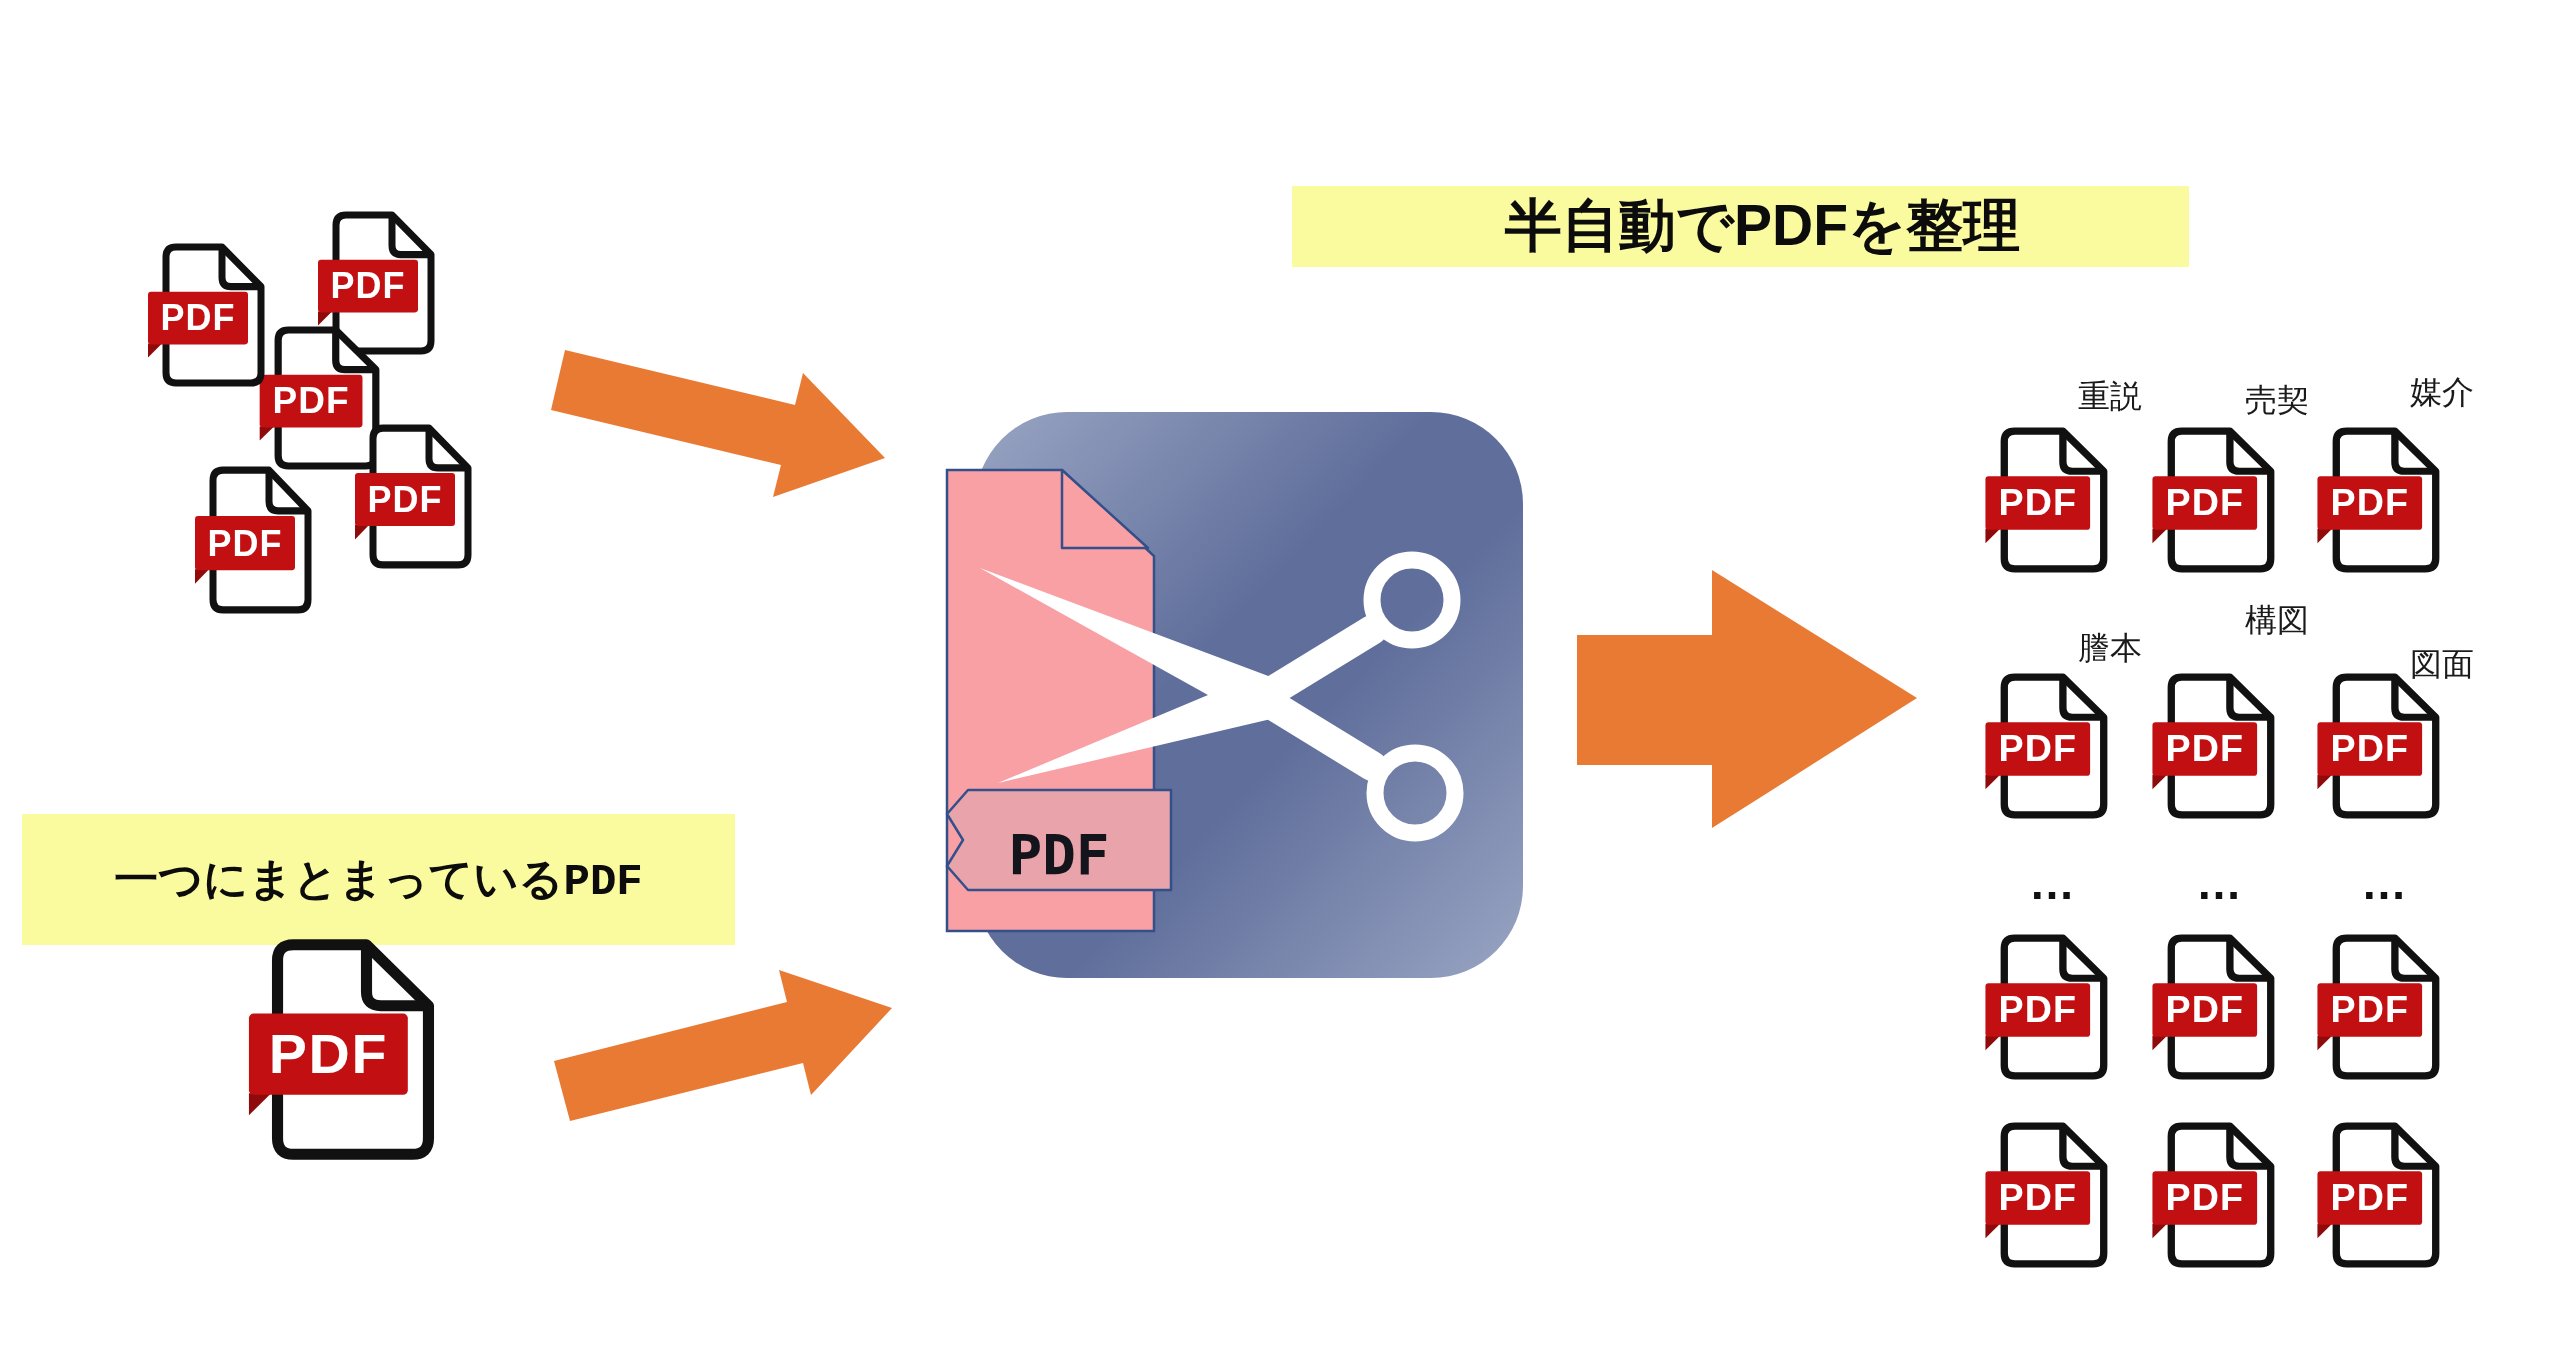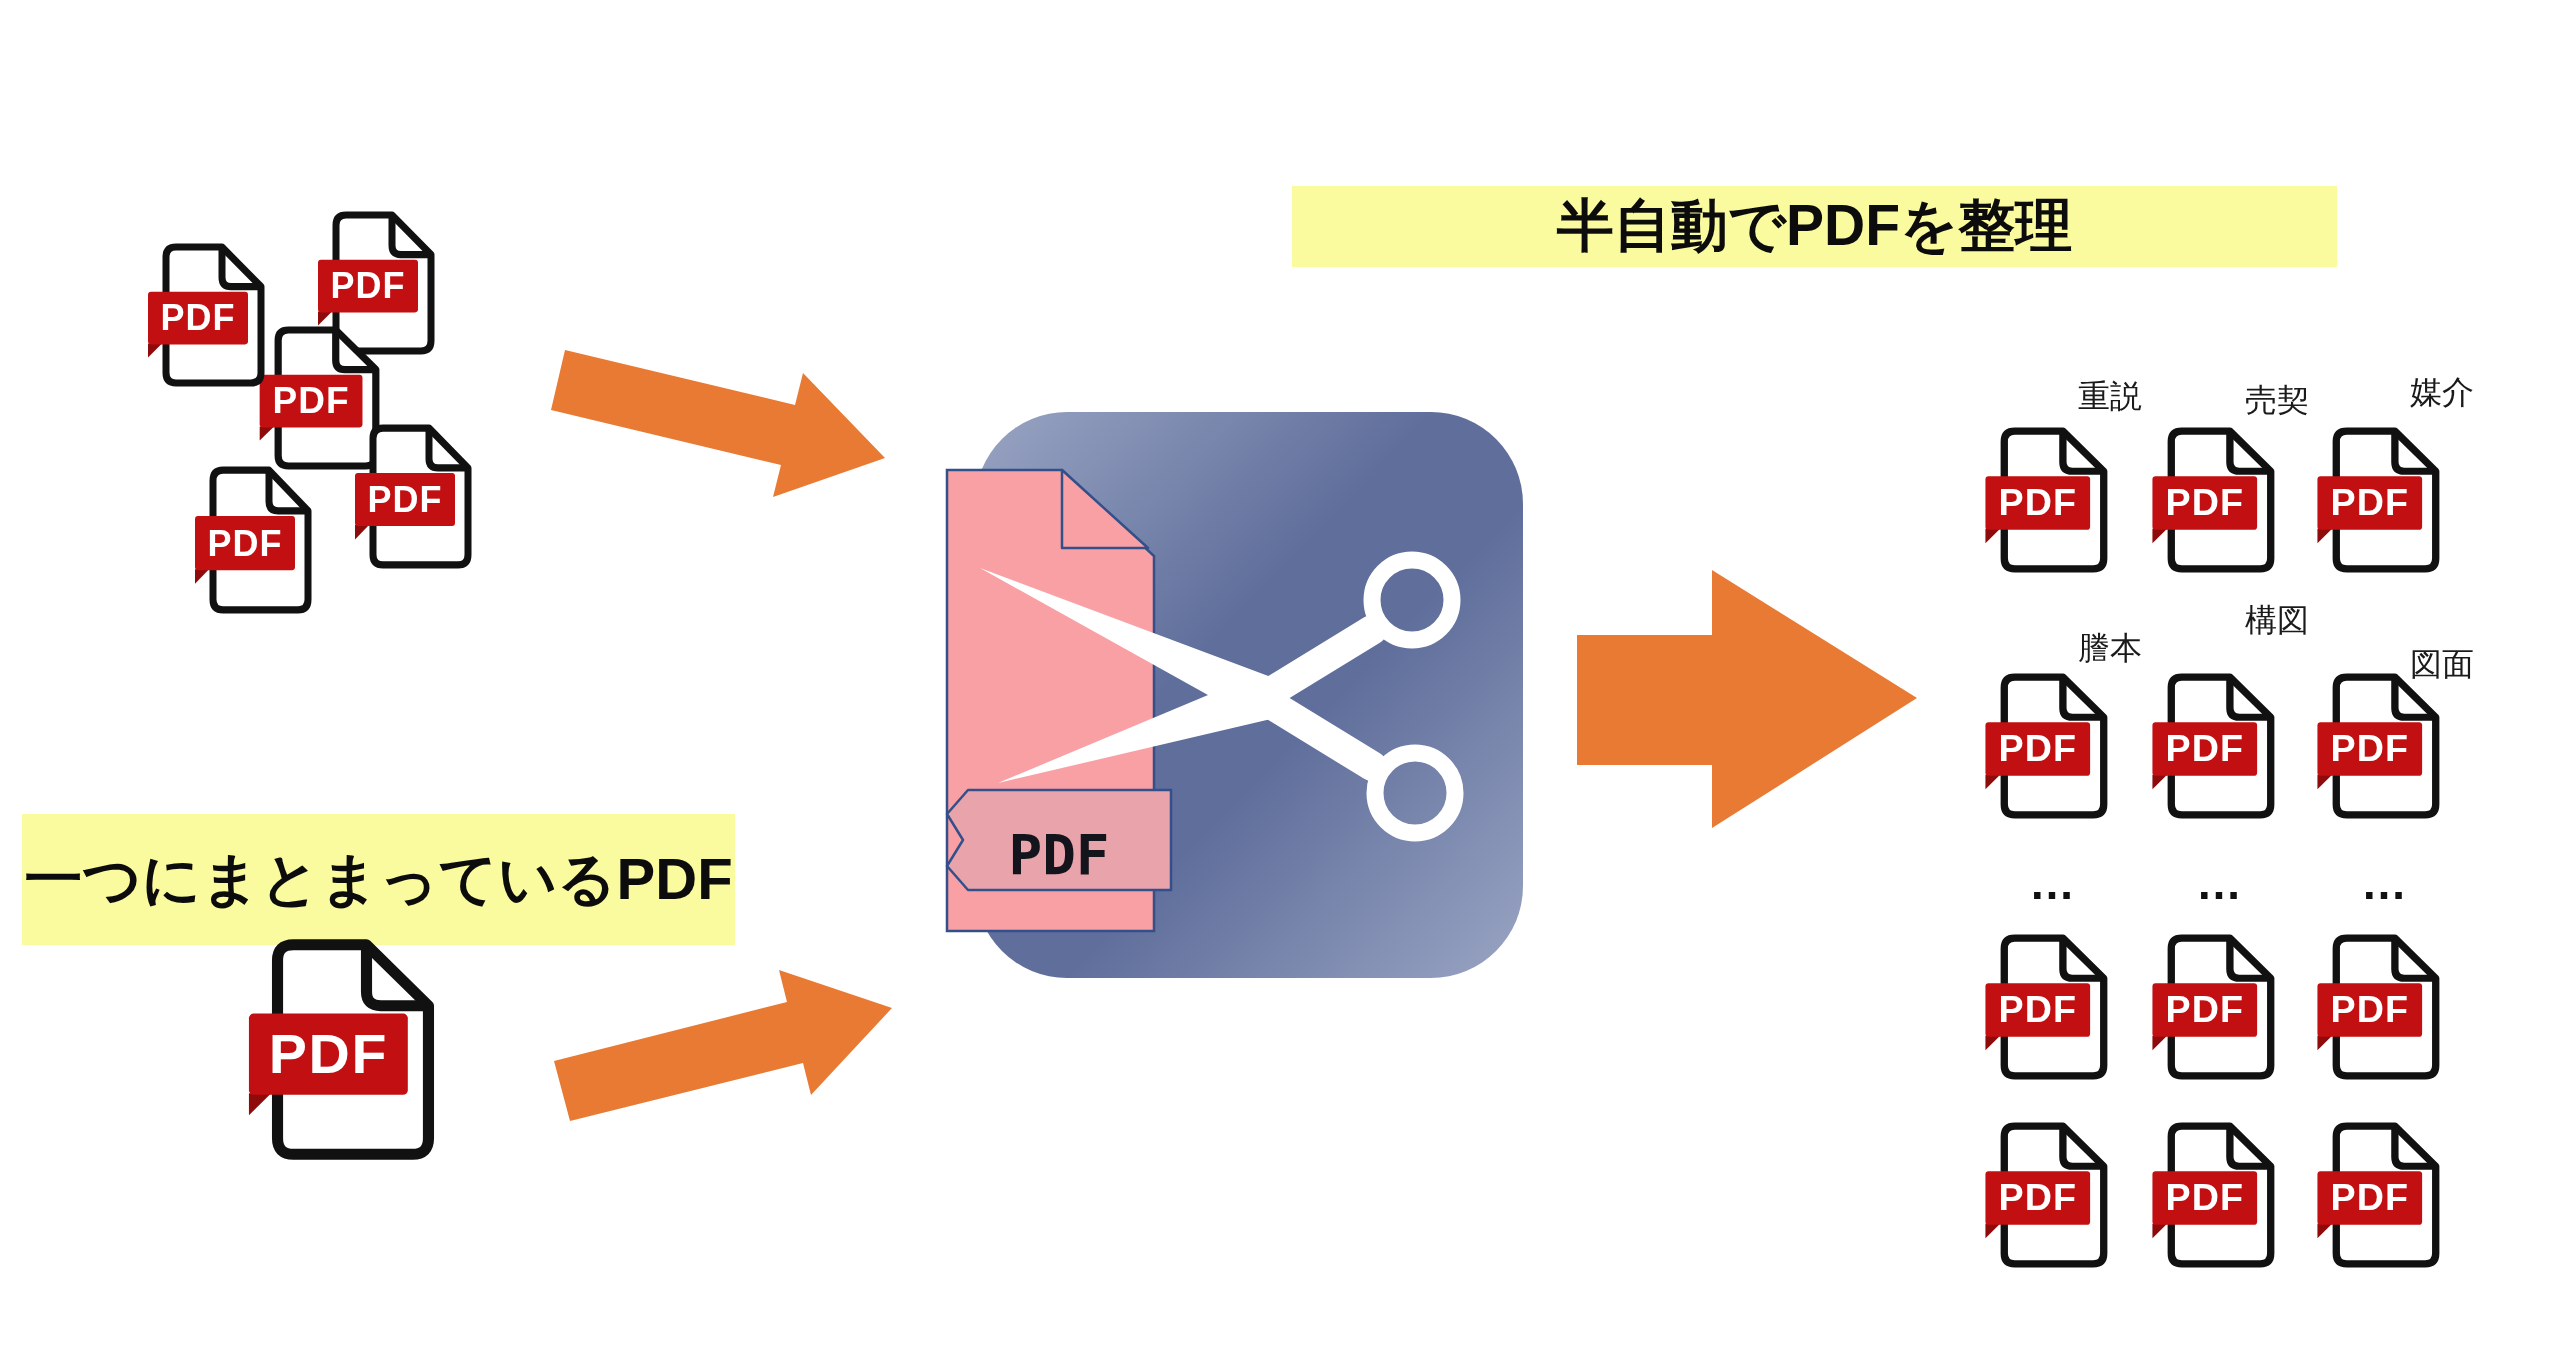--- a/index.html
+++ b/index.html
@@ -14,22 +14,22 @@
 
   .hl-label{
     position:absolute;
     background:var(--highlight-yellow,#FAFA9F);
     color:#0c0c0c;
     font-weight:700;
     display:flex;align-items:center;justify-content:center;
     white-space:nowrap;
   }
   #label-unorganized{left:72px;top:93px;width:546px;height:107px;font-size:63px;}
-  #label-combined{left:22px;top:814px;width:713px;height:131px;font-size:58px;}
-  #label-semiauto{left:1292px;top:186px;width:1045px;height:81px;font-size:57px;}
+  #label-combined{left:22px;top:814px;width:713px;height:131px;font-size:44px;font-family:Liberation Mono, monospace;}
+  #label-semiauto{left:1292px;top:186px;width:853px;height:81px;font-size:57px;padding-left:44px;}
 
   .pdf-icon{position:absolute;}
   .pdf-icon svg{width:100%;height:100%;}
 
   .grid-label{
     position:absolute;width:176px;height:52px;
     color:#1a1a1a;font-size:32px;font-weight:400;
     text-align:right;line-height:52px;white-space:nowrap;
   }
   .dots-label{

